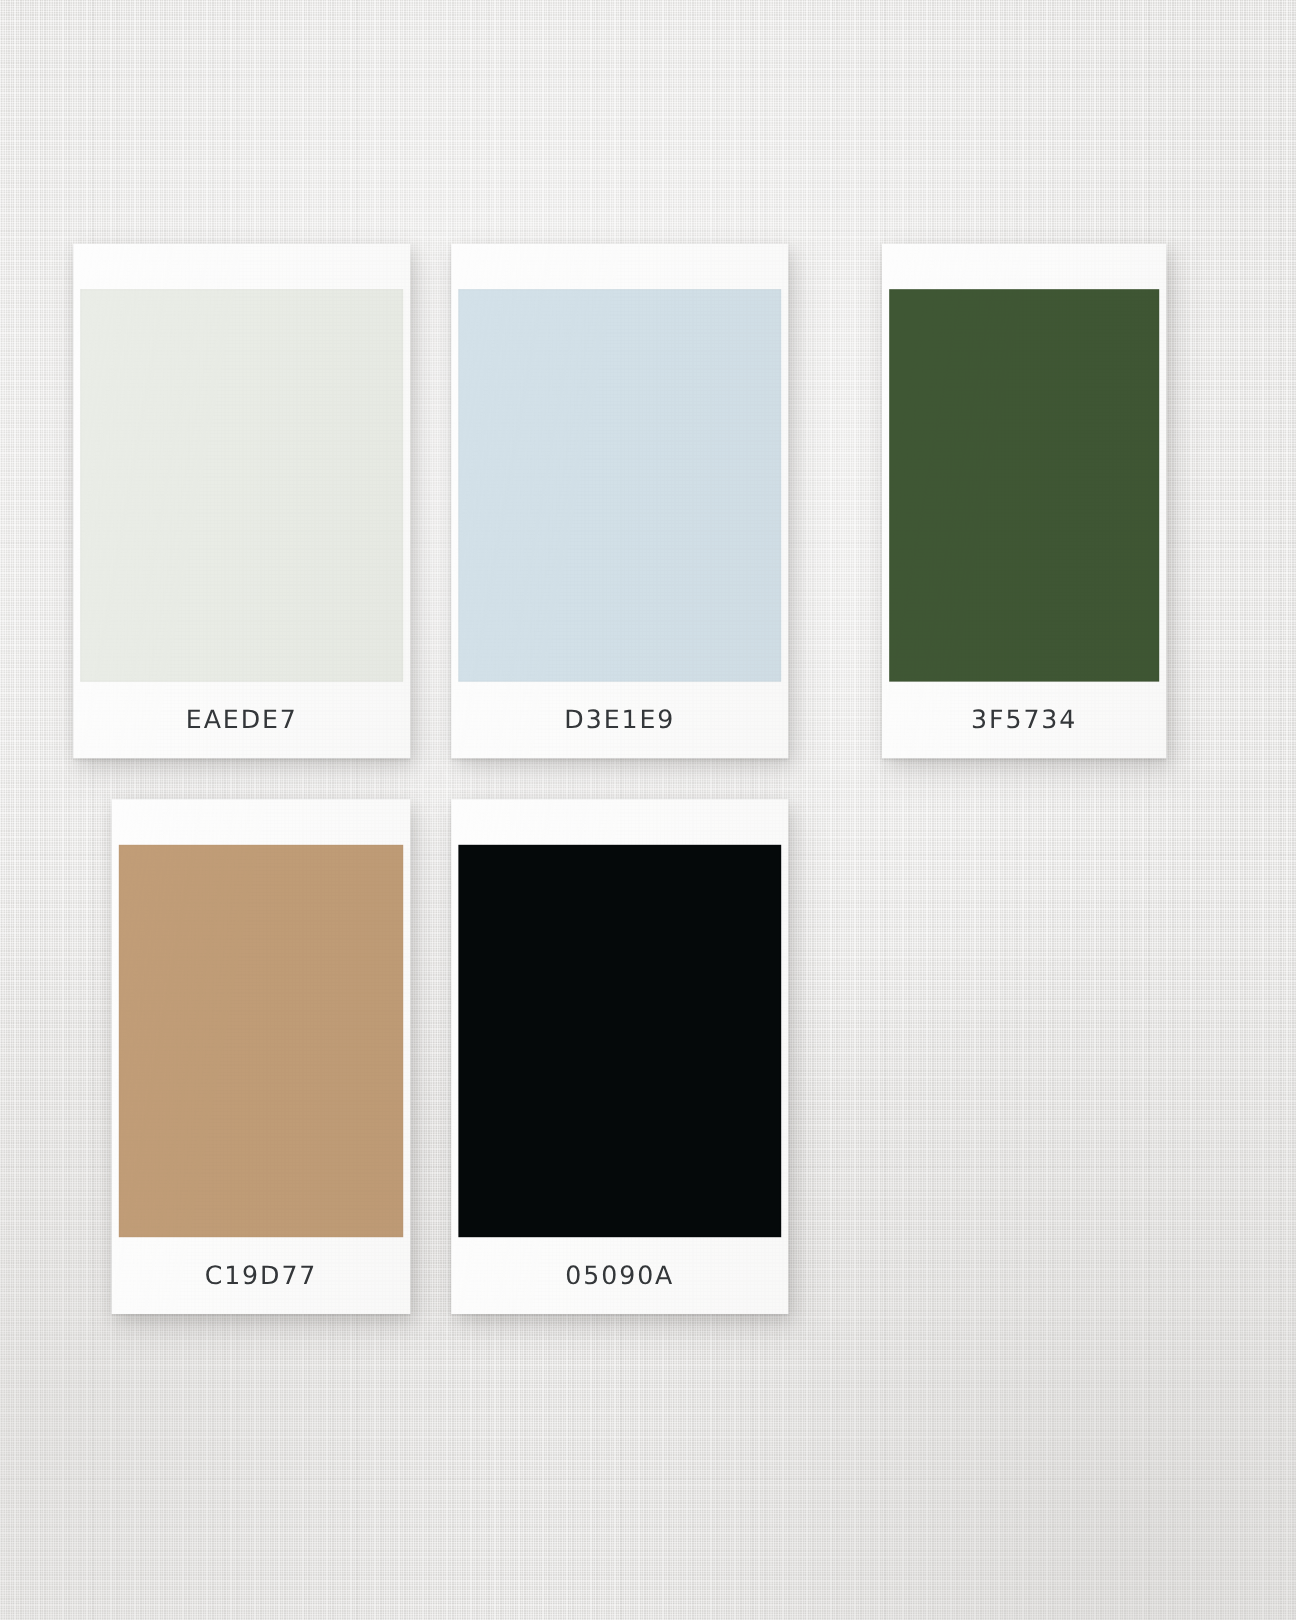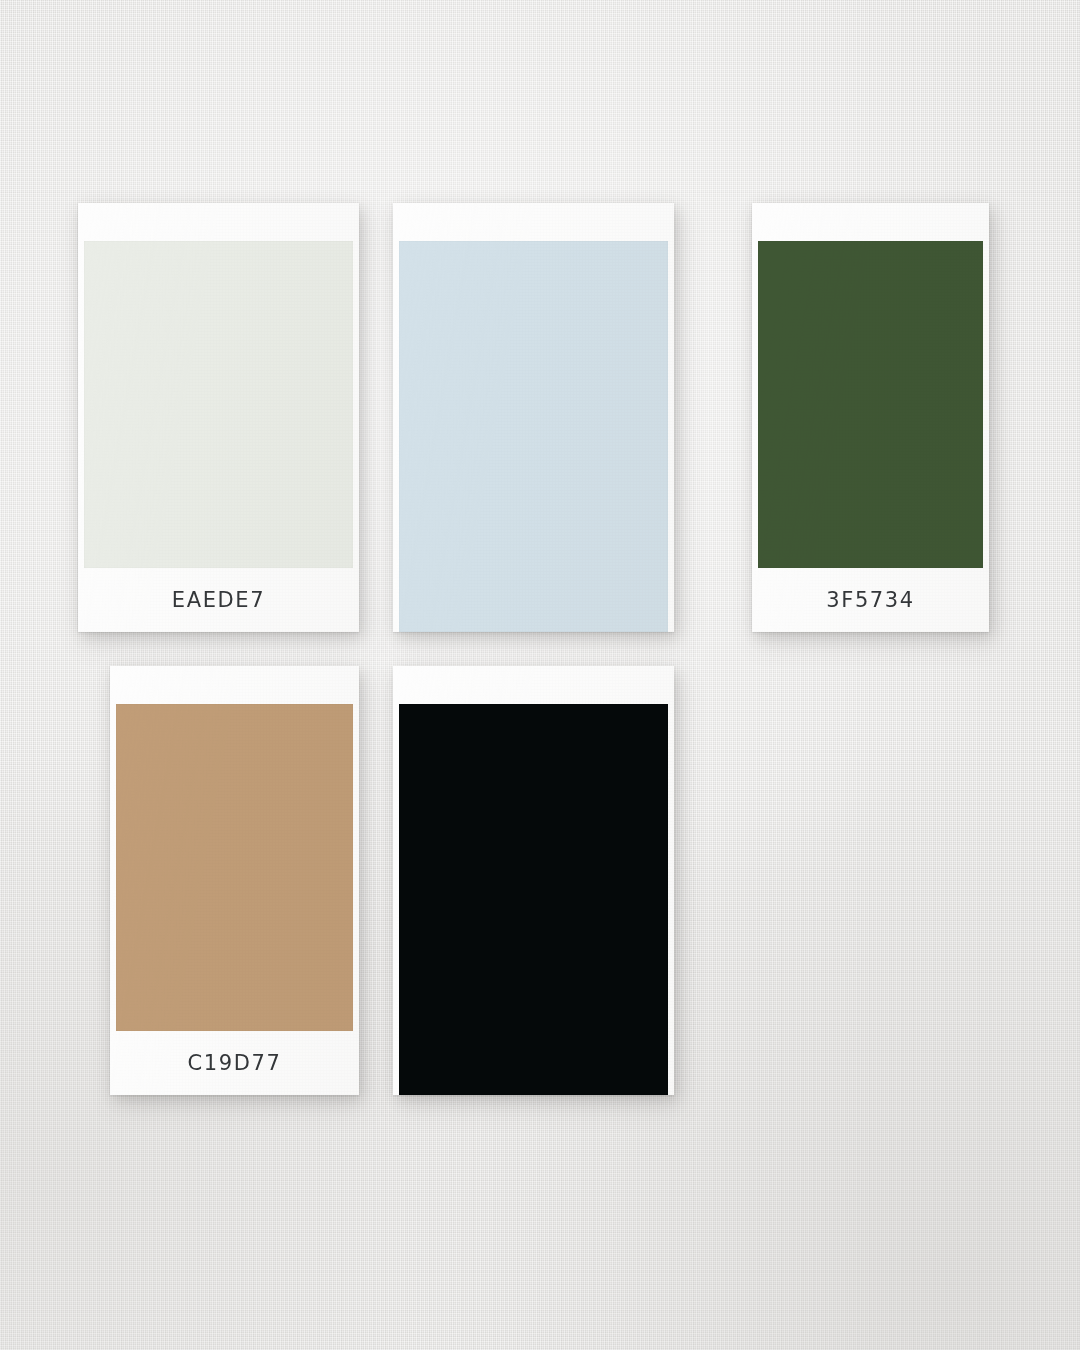--- a/index.html
+++ b/index.html
@@ -43,21 +43,21 @@
          rgba(0,0,0,0) 1px, rgba(0,0,0,0) 11px),
       repeating-linear-gradient(0deg,
          rgba(0,0,0,0.013) 0px, rgba(0,0,0,0.013) 1px,
          rgba(0,0,0,0) 1px, rgba(0,0,0,0) 13px);
     background-blend-mode: normal, normal, normal, normal, normal, normal, normal;
   }
 
   
   #swatch-grid {
     position: absolute;
-    left: 78px;
+    left: 61px;
     top: 203px;
     width: 967px;
     height: 907px;
     display: grid;
     grid-template-columns: 281px 281px 281px;
     grid-template-rows: 429px 429px;
     column-gap: 62px;
     row-gap: 49px;
     gap: 34px;
   }
@@ -142,20 +142,23 @@
       <div class="card-top-band"></div>
       <div class="swatch-chip" style="background-color: rgb(234, 237, 231);"></div>
       <div class="card-label-band">
         <span class="hex-label" style="color: rgb(52, 55, 58);">EAEDE7</span>
       </div>
     </div>
 
     <div class="swatch-card" style="background-color: rgb(253, 253, 253);">
       <div class="card-top-band"></div>
       <div class="swatch-chip" style="background-color: rgb(211, 225, 233);"></div>
+      <div class="card-label-band">
+        <span class="hex-label" style="color: rgb(52, 55, 58);">D3E1E9</span>
+      </div>
     </div>
 
     <div class="swatch-card" style="background-color: rgb(253, 253, 253); margin-left: 44px;">
       <div class="card-top-band"></div>
       <div class="swatch-chip" style="background-color: rgb(63, 87, 52);"></div>
       <div class="card-label-band">
         <span class="hex-label" style="color: rgb(52, 55, 58);">3F5734</span>
       </div>
     </div>
 
@@ -164,16 +167,19 @@
       <div class="swatch-chip" style="background-color: rgb(193, 157, 119);"></div>
       <div class="card-label-band">
         <span class="hex-label" style="color: rgb(52, 55, 58);">C19D77</span>
       </div>
     </div>
 
 
     <div class="swatch-card" style="background-color: rgb(253, 253, 253);">
       <div class="card-top-band"></div>
       <div class="swatch-chip" style="background-color: rgb(5, 9, 10);"></div>
+      <div class="card-label-band">
+        <span class="hex-label" style="color: rgb(52, 55, 58);">05090A</span>
+      </div>
     </div>
 
   </div>
 </div>
 
 </body></html>

